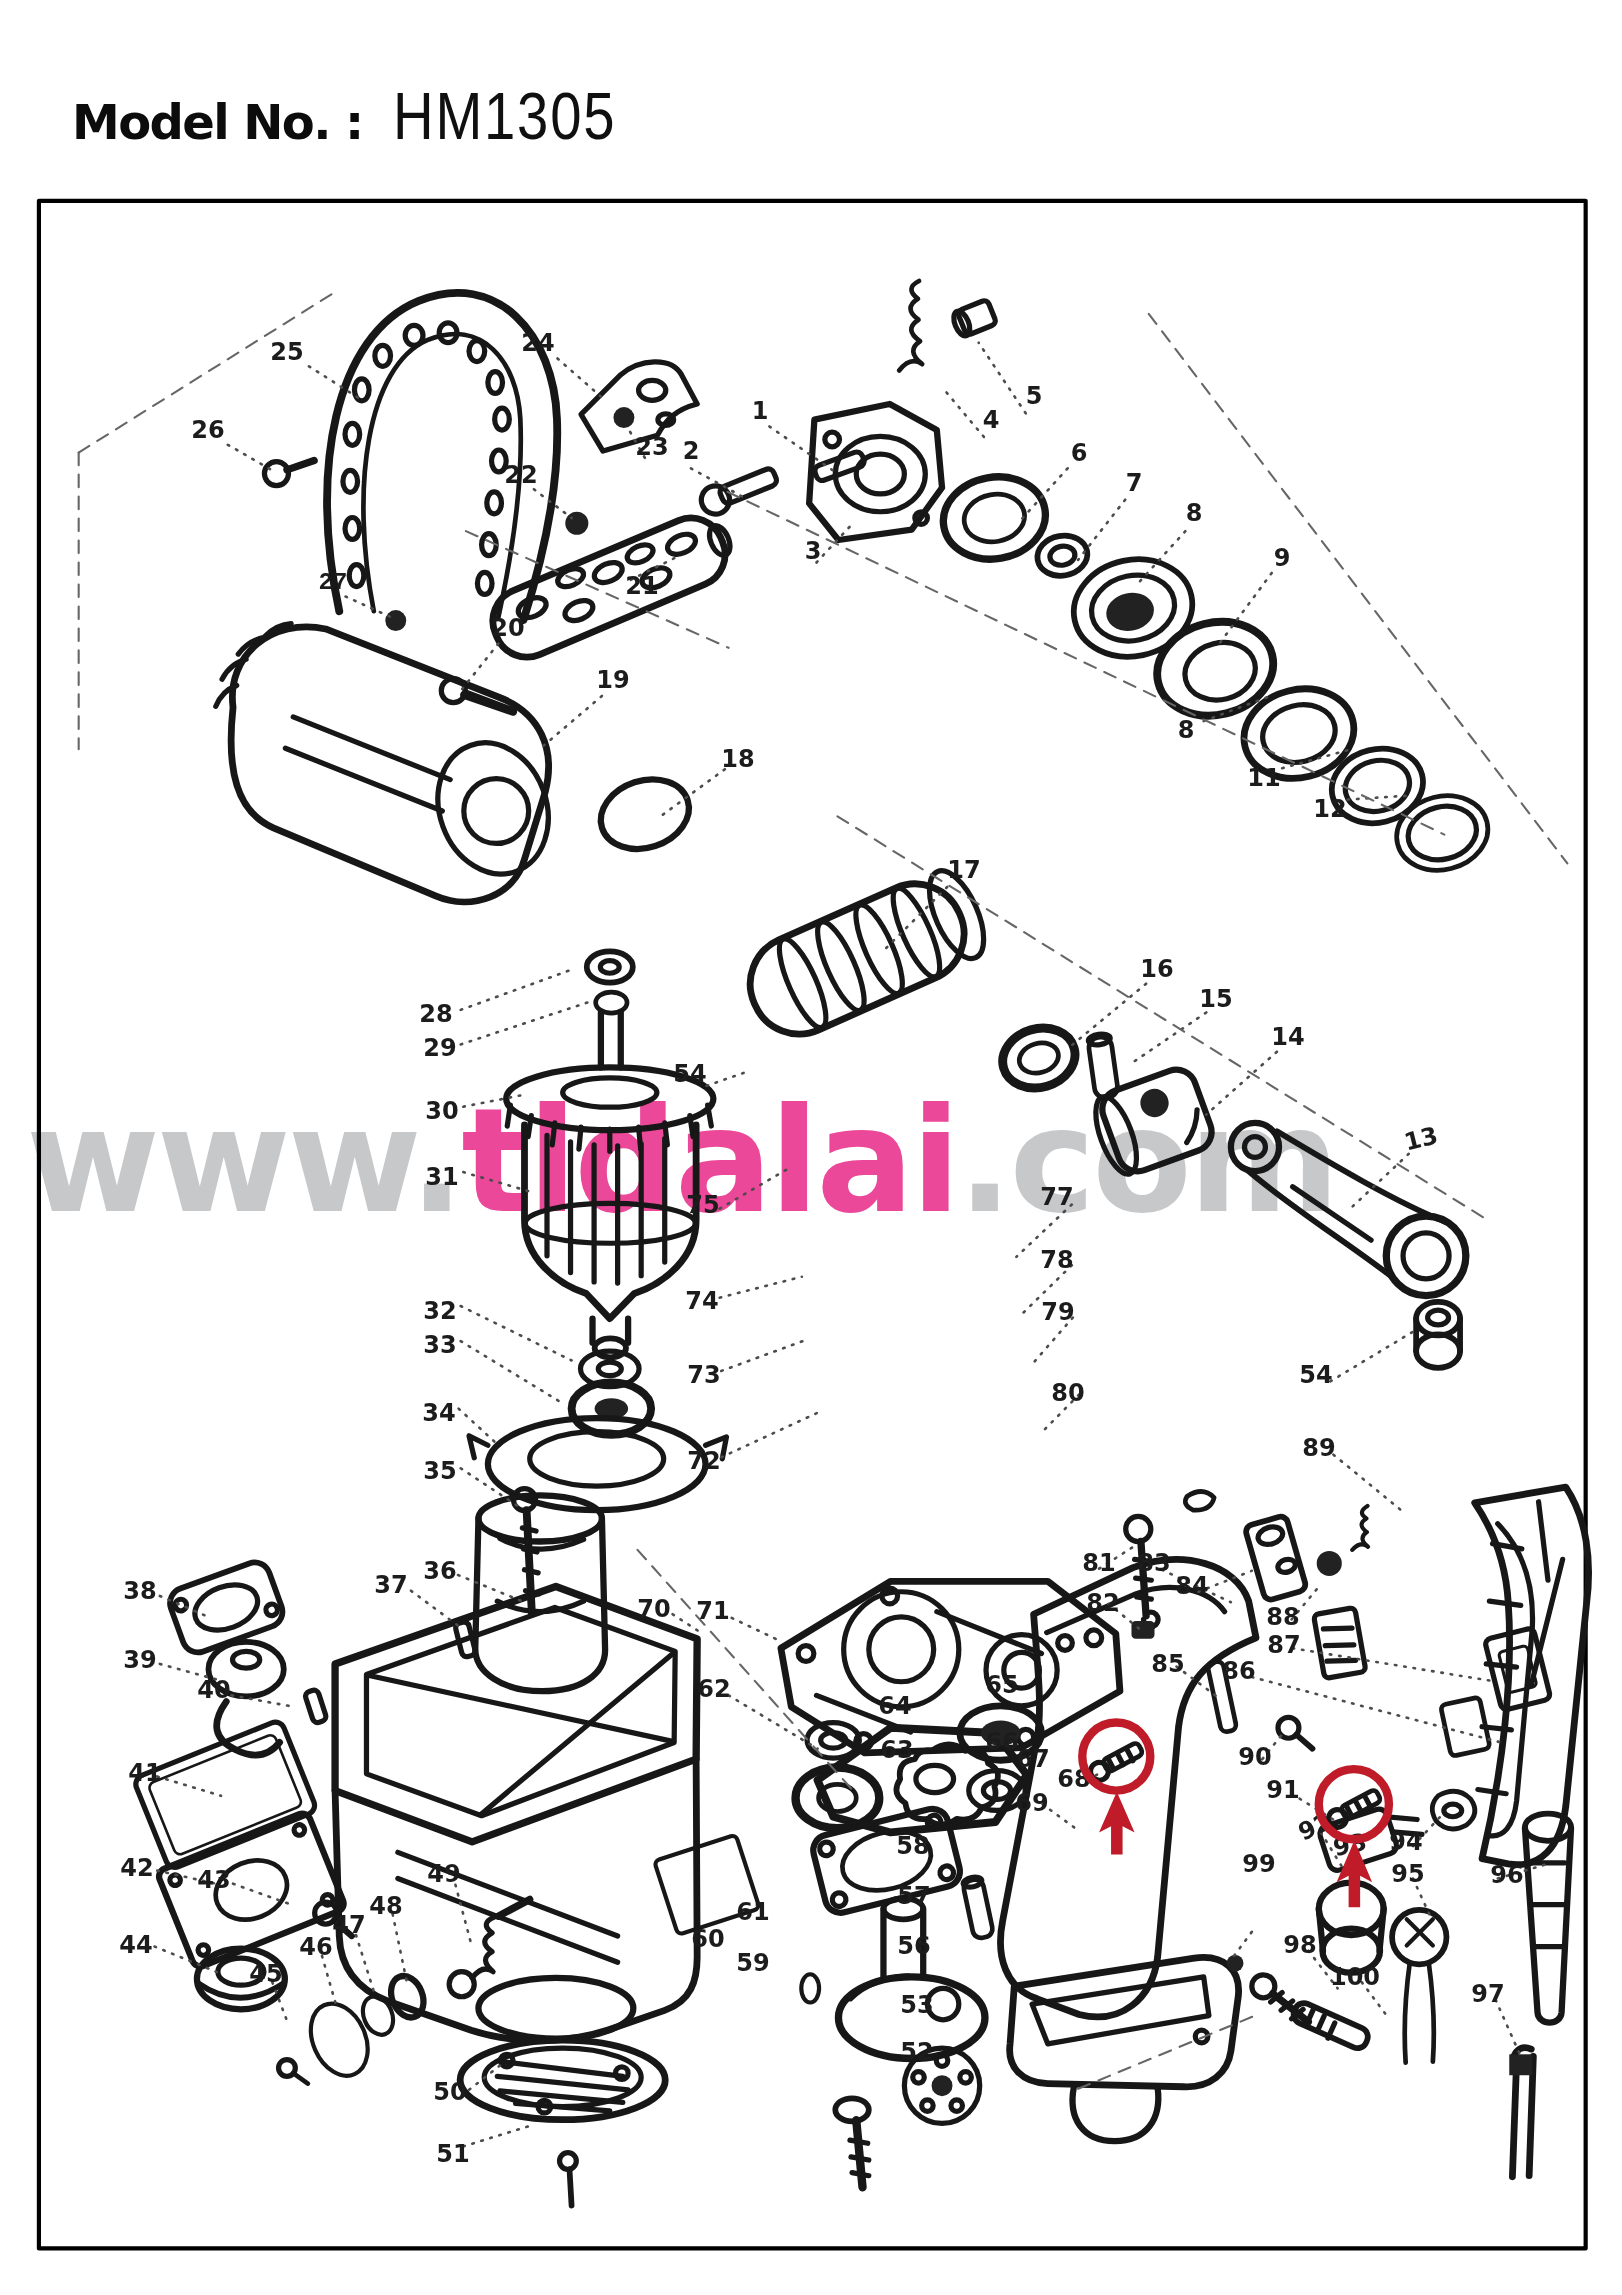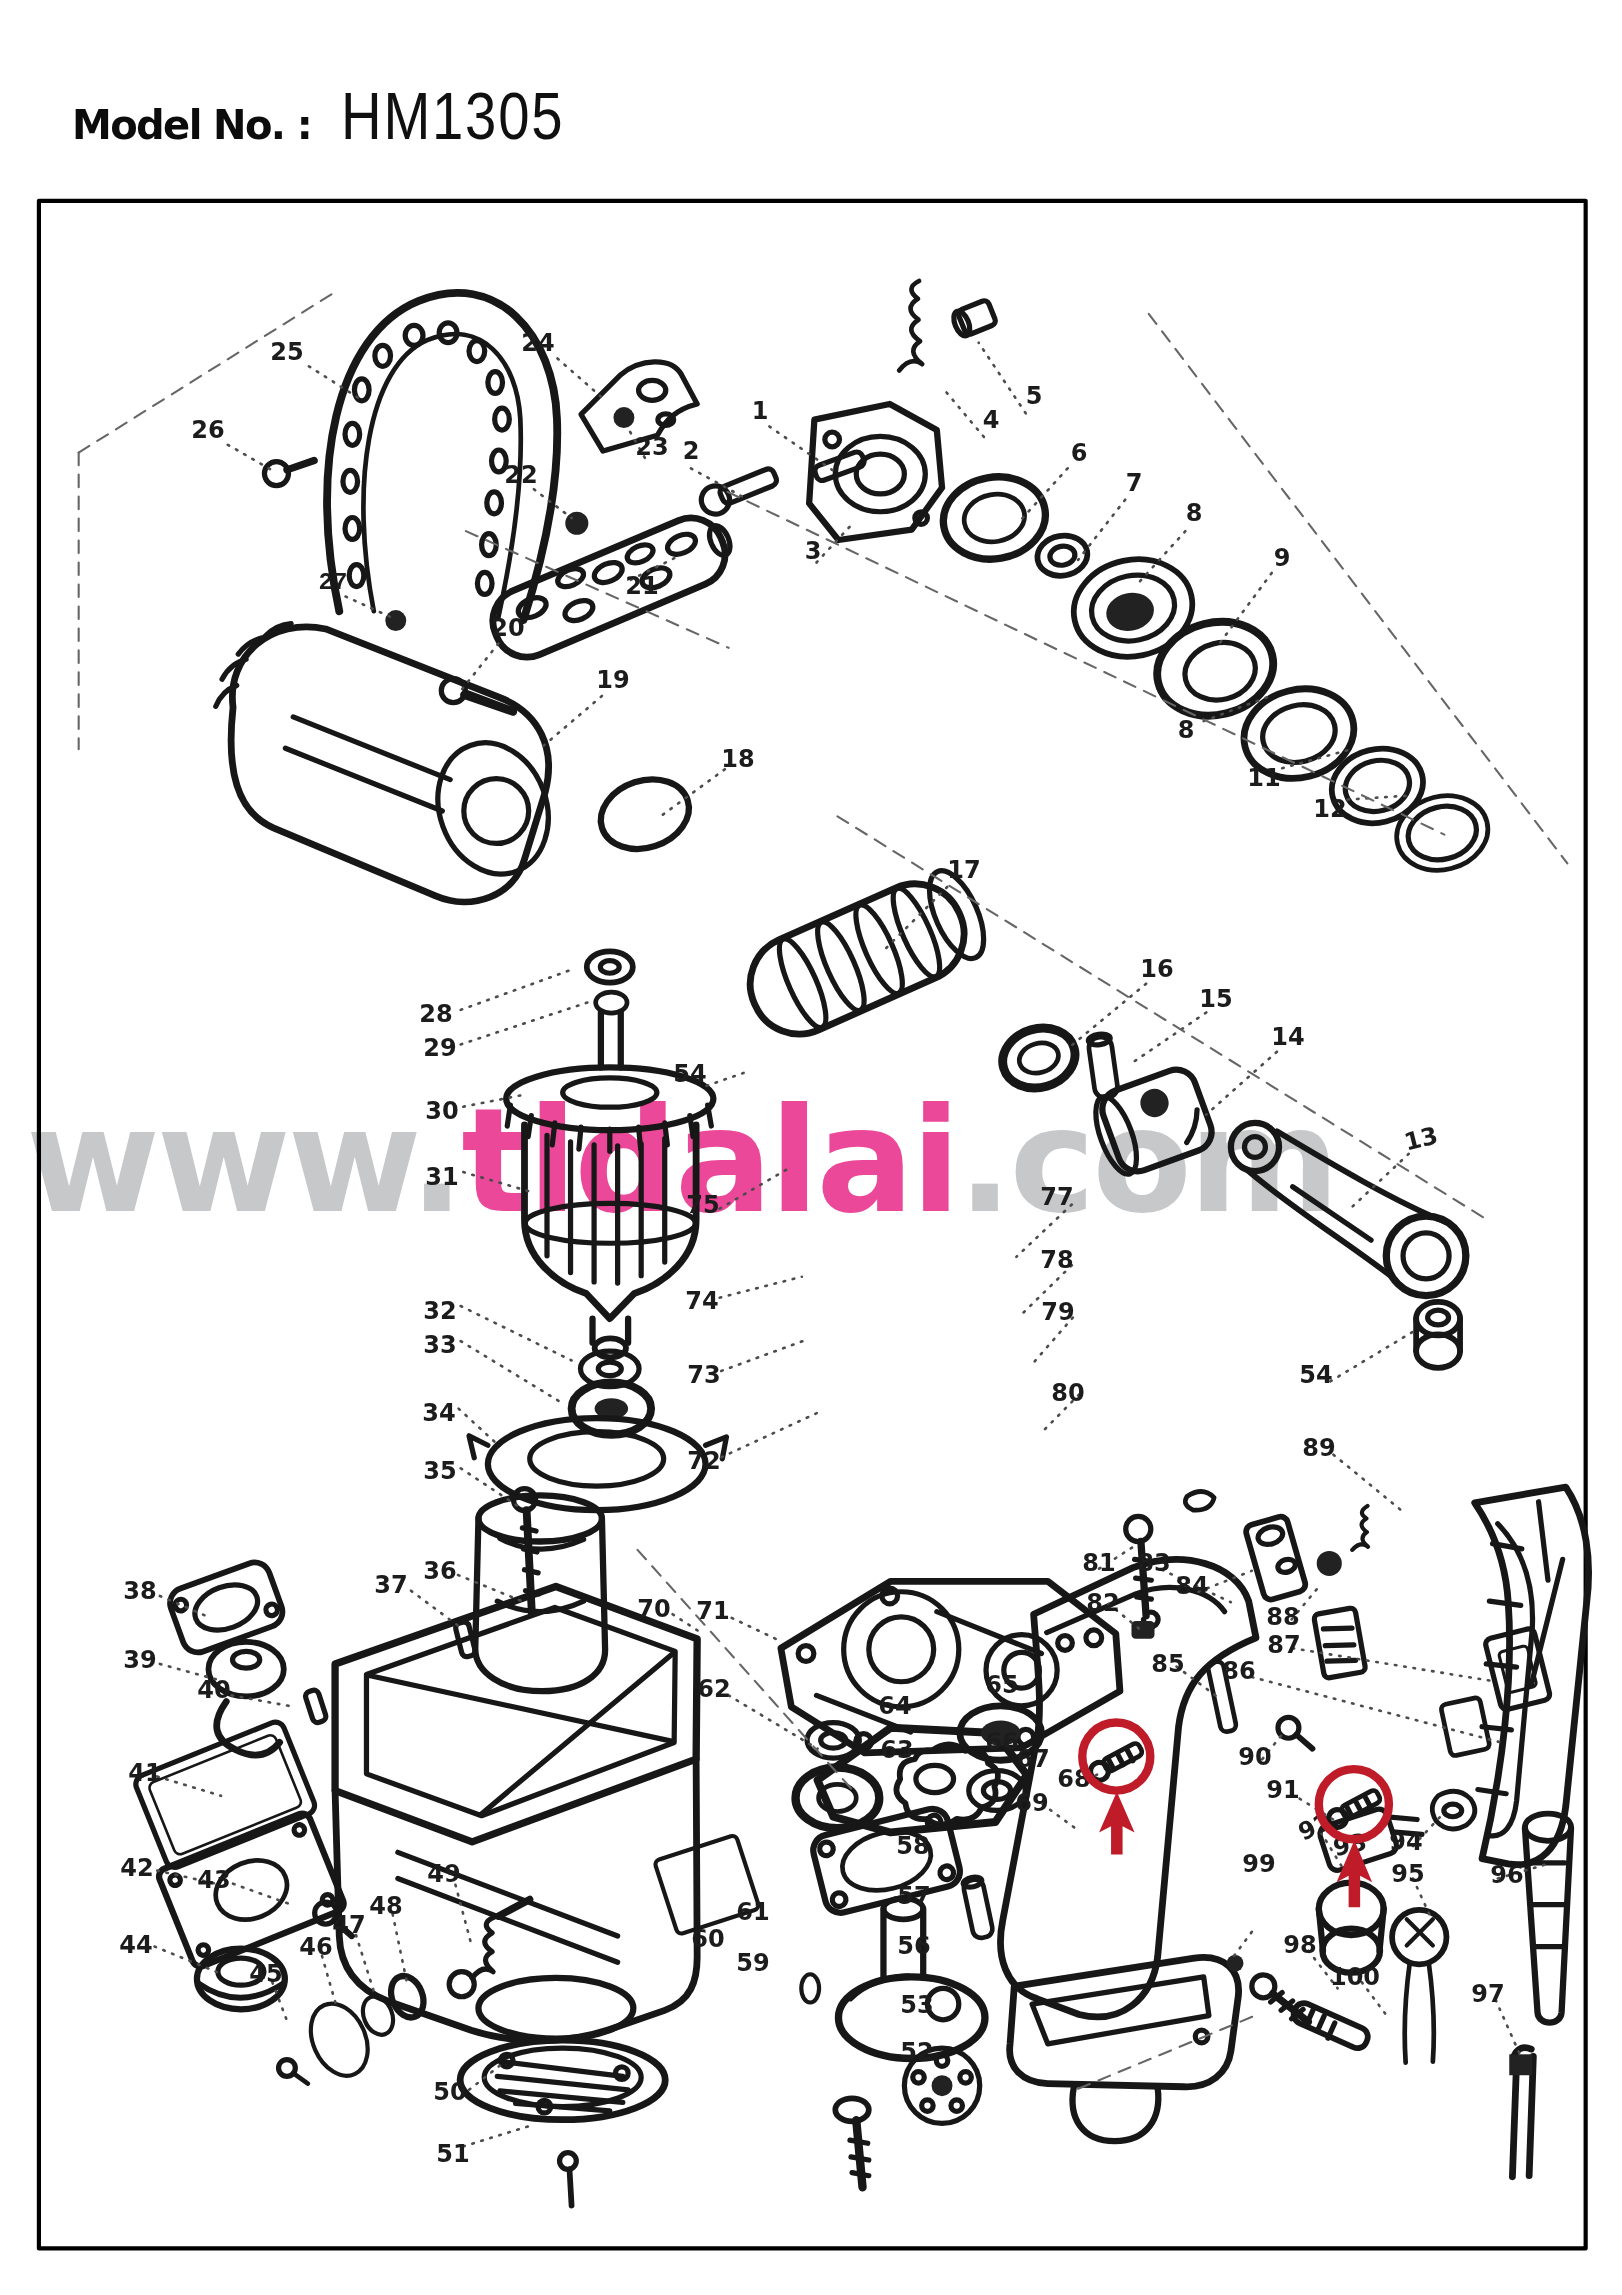--- a/index.html
+++ b/index.html
@@ -1,21 +1,21 @@
 <!DOCTYPE html>
 <html style="font-size:8.4px"><head>
 <meta charset="utf-8">
 <style>
   html,body{margin:0;padding:0;background:#ffffff;}
   .page{position:relative;width:1623px;height:2295px;background:#ffffff;overflow:hidden;
         font-family:"Liberation Sans","DejaVu Sans",sans-serif;}
   
   .title-row{position:absolute;left:72px;top:77px;white-space:nowrap;z-index:5;}
   .title-label{font-family:"DejaVu Sans","Liberation Sans",sans-serif;font-weight:800;
-               font-size:40px;letter-spacing:-1.6px;color:#0c0c0c;}
+               font-size:48px;letter-spacing:-1.6px;color:#0c0c0c;}
   .title-value{font-family:"Liberation Sans",sans-serif;font-weight:500;font-size:67px;
                color:#101010;display:inline-block;transform:scaleX(.84);transform-origin:left bottom;
                margin-left:30px;letter-spacing:2.1px;}
   
   .wm{position:absolute;left:26px;top:1088px;z-index:1;white-space:nowrap;
       font-family:"DejaVu Sans","Liberation Sans",sans-serif;font-weight:bold;
       font-size:145px;letter-spacing:-3.1px;line-height:1;}
   .wm .g{}
   .art,.overlay-svg{position:absolute;left:0;top:0;z-index:2;}
   .labels{position:absolute;left:0;top:0;width:100%;height:100%;z-index:3;}

